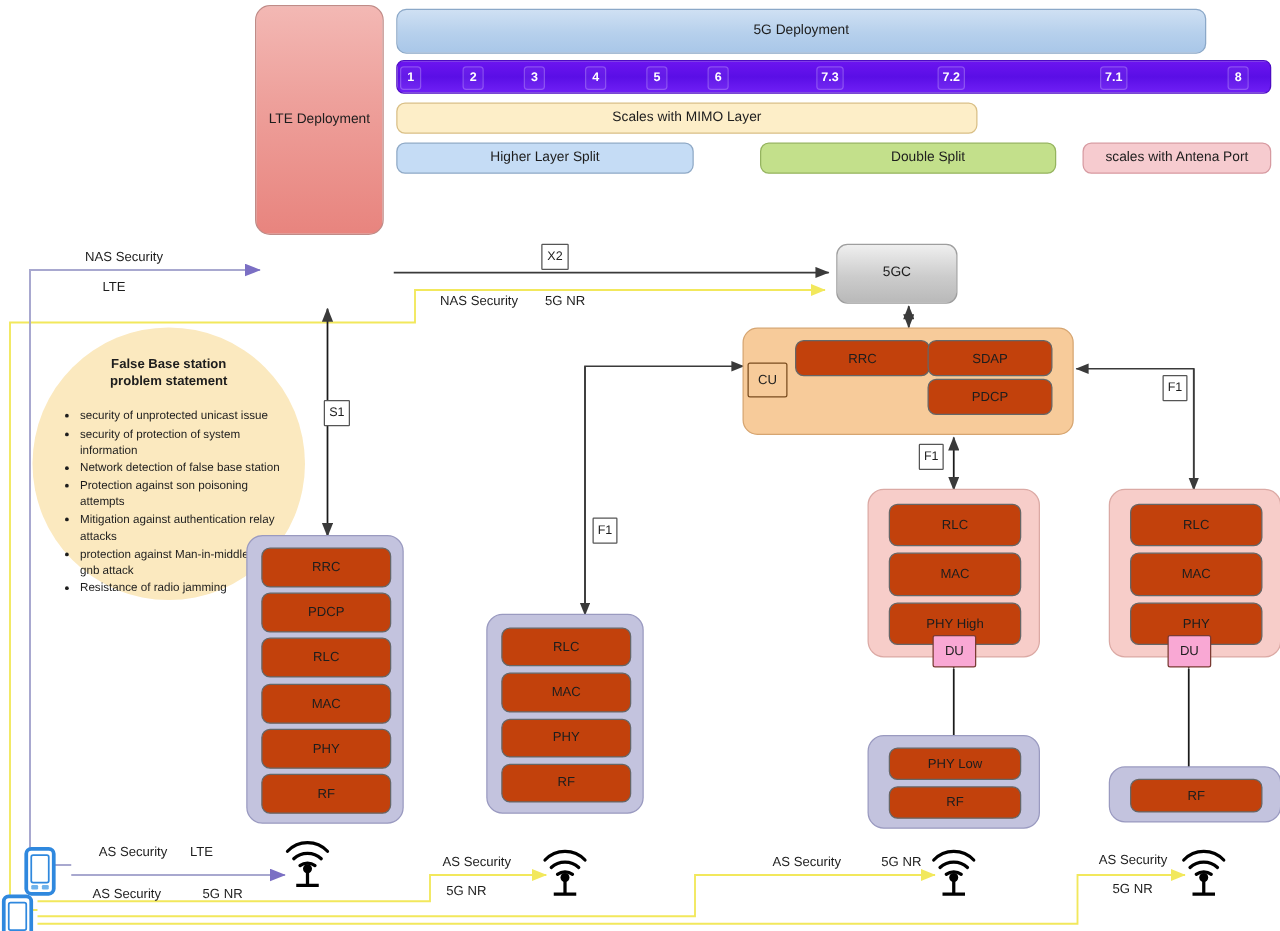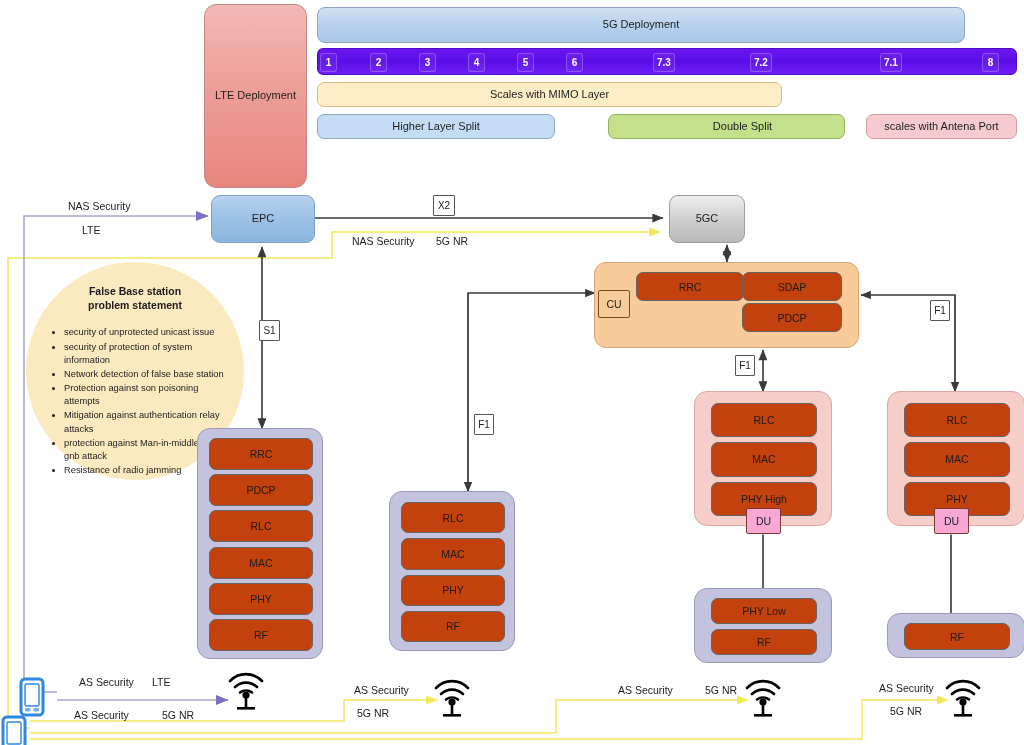--- a/index.html
+++ b/index.html
@@ -207,25 +207,22 @@
 
   <div class="abs node hls-band" style="left:317px; top:114px; width:238px; height:25px;">
     <span>Higher Layer Split</span>
   </div>
 
   <div class="abs node ds-band" style="left:608px; top:114px; width:237px; height:25px;padding-left:32px;">
     <span>Double Split</span>
   </div>
 
 
-  <div class="abs node epc-node" style="left:211px; top:195px; width:104px; height:48px;">
-    <span>EPC</span>
-  </div>
-
-  <div class="abs node gc-node" style="left:669px; top:195px; width:76px; height:48px;">
+
+  <div class="abs node gc-node" style="left:669px; top:195px; width:97px; height:48px;">
     <span>5GC</span>
   </div>
 
   <div class="abs lbl" style="left:68px; top:200px;">NAS Security</div>
   <div class="abs lbl" style="left:82px; top:224px;">LTE</div>
 
   <div class="abs lbl" style="left:352px; top:235px;">NAS Security</div>
   <div class="abs lbl" style="left:436px; top:235px;">5G NR</div>
 
   <div class="abs tagbox" style="left:433px; top:195px; width:22px; height:21px;">X2</div>

